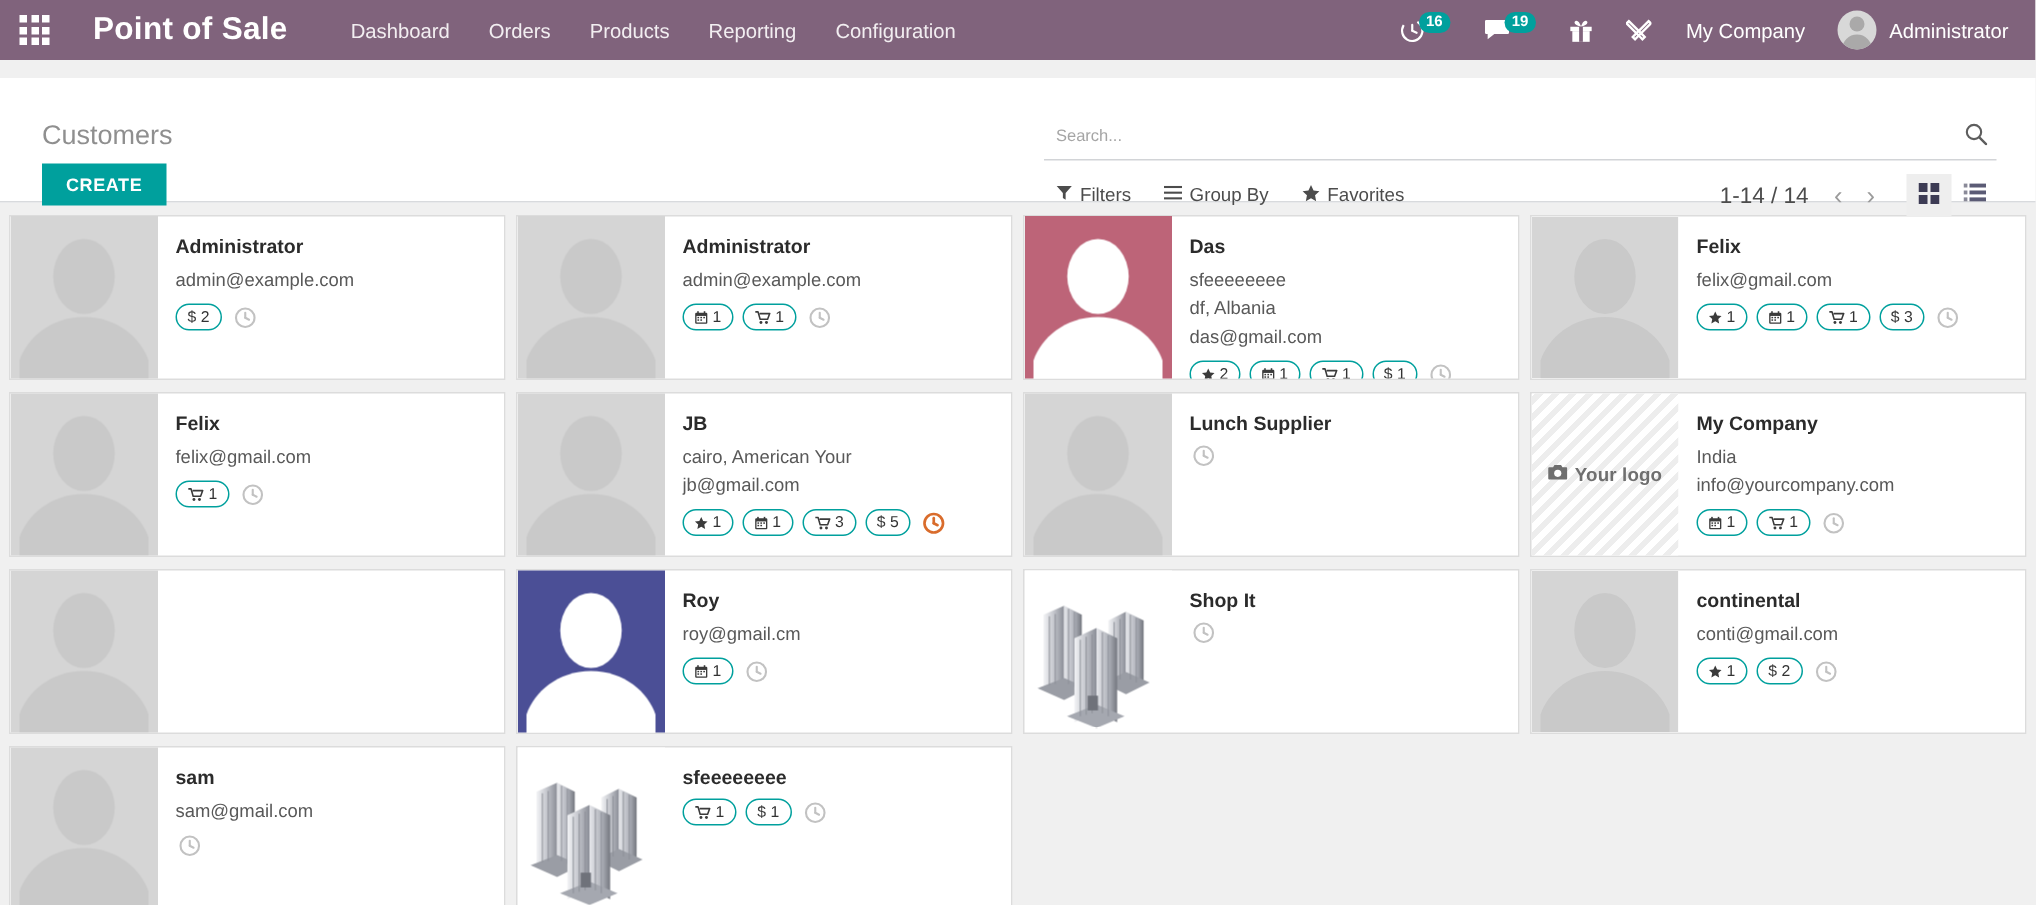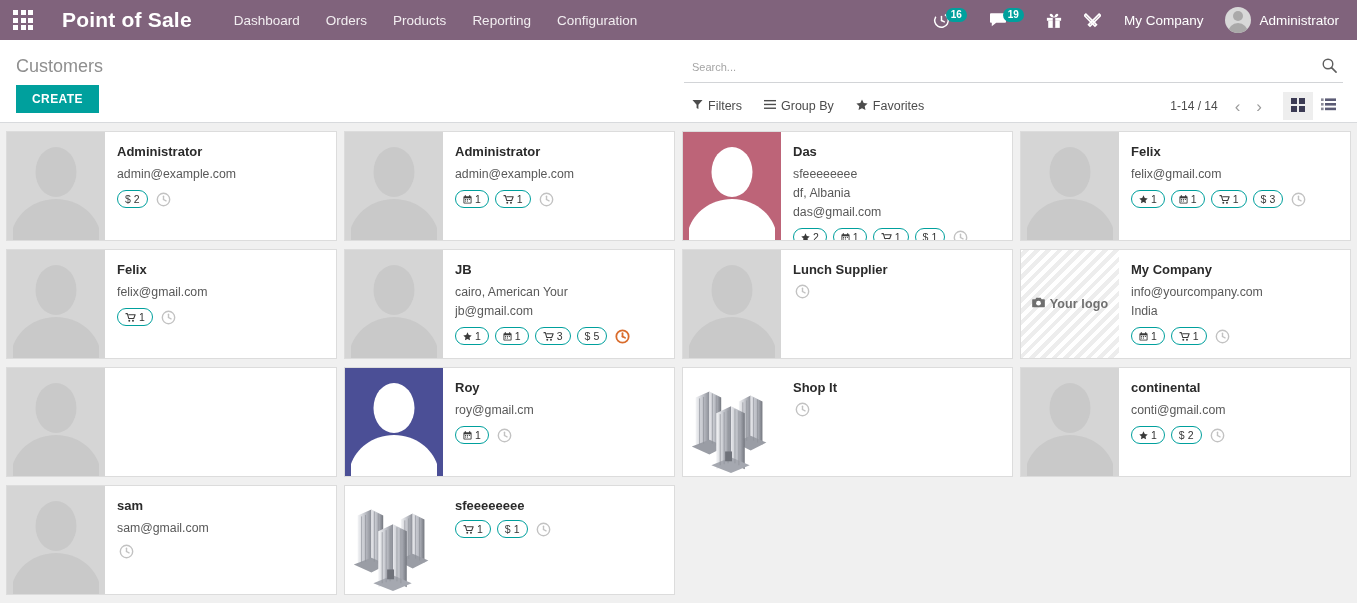--- a/index.html
+++ b/index.html
@@ -111,23 +111,24 @@
     border-radius: 10px 10px 0 0;
     background: #aaa9a9;
     left: 3px; top: 16px;
   }
   .user-name { font-size: 13.5px; white-space: nowrap; }
 
   
   .control-panel {
     background: #fff;
     border-bottom: 1px solid #d8dadd;
-    padding: 4px;
+    padding: 16px;
     height: 83px;
     position: relative;
+    margin-top: 12px;
   }
   .cp-inner { display: flex; height: 100%; }
   .cp-left { width: 672px; padding: 10px 0 0 12px; }
   .cp-right { flex: 1; padding: 0 10px 0 8px; }
 
   .page-title {
     font-size: 18px;
     color: #8f8f8f;
     font-weight: normal;
     line-height: 24px;
@@ -181,21 +182,21 @@
     cursor: pointer;
     white-space: nowrap;
   }
   .pager-area {
     margin-left: auto;
     display: flex;
     align-items: center;
     gap: 2px;
   }
   .pager-text {
-    font-size: 12px;
+    font-size: 15px;
     color: #4c4c4c;
     margin-right: 8px;
     white-space: nowrap;
   }
   .pager-arrow {
     background: none; border: none; cursor: pointer;
     color: #9b9b9b; font-size: 17px;
     padding: 0 7px; line-height: 1;
     font-family: "Liberation Sans", sans-serif;
   }
@@ -769,22 +770,22 @@
           <div class="logo-ph">
             <span><svg width="13" height="11" viewBox="0 0 14 12">
                 <path d="M4.6 0.8h4.8l1 1.6h2.8a.7.7 0 0 1 .7.7v7.4a.7.7 0 0 1-.7.7H0.8a.7.7 0 0 1-.7-.7V3.1a.7.7 0 0 1 .7-.7h2.8z" fill="#6f6f6f"></path>
                 <circle cx="7" cy="6.8" r="2.6" fill="#ffffff"></circle>
               </svg></span>
             <span class="lg-text">Your logo</span>
           </div>
         </div>
         <div class="card-body">
           <div class="card-name">My Company</div>
+          <div class="card-line">India</div>
           <div class="card-line">info@yourcompany.com</div>
-          <div class="card-line">India</div>
           <div class="badges">
             <span class="pill">
               <svg width="9" height="9" viewBox="0 0 12 12">
                 <rect x="0.6" y="1.6" width="10.8" height="9.8" rx="1" fill="#3b3b3b"></rect>
                 <rect x="1.8" y="4.4" width="8.4" height="5.8" fill="#ffffff"></rect>
                 <rect x="2.4" y="0.2" width="1.4" height="2.6" fill="#3b3b3b"></rect>
                 <rect x="8.2" y="0.2" width="1.4" height="2.6" fill="#3b3b3b"></rect>
                 <g fill="#3b3b3b">
                   <rect x="2.6" y="5.2" width="1.5" height="1.3"></rect>
                   <rect x="5.2" y="5.2" width="1.5" height="1.3"></rect>

